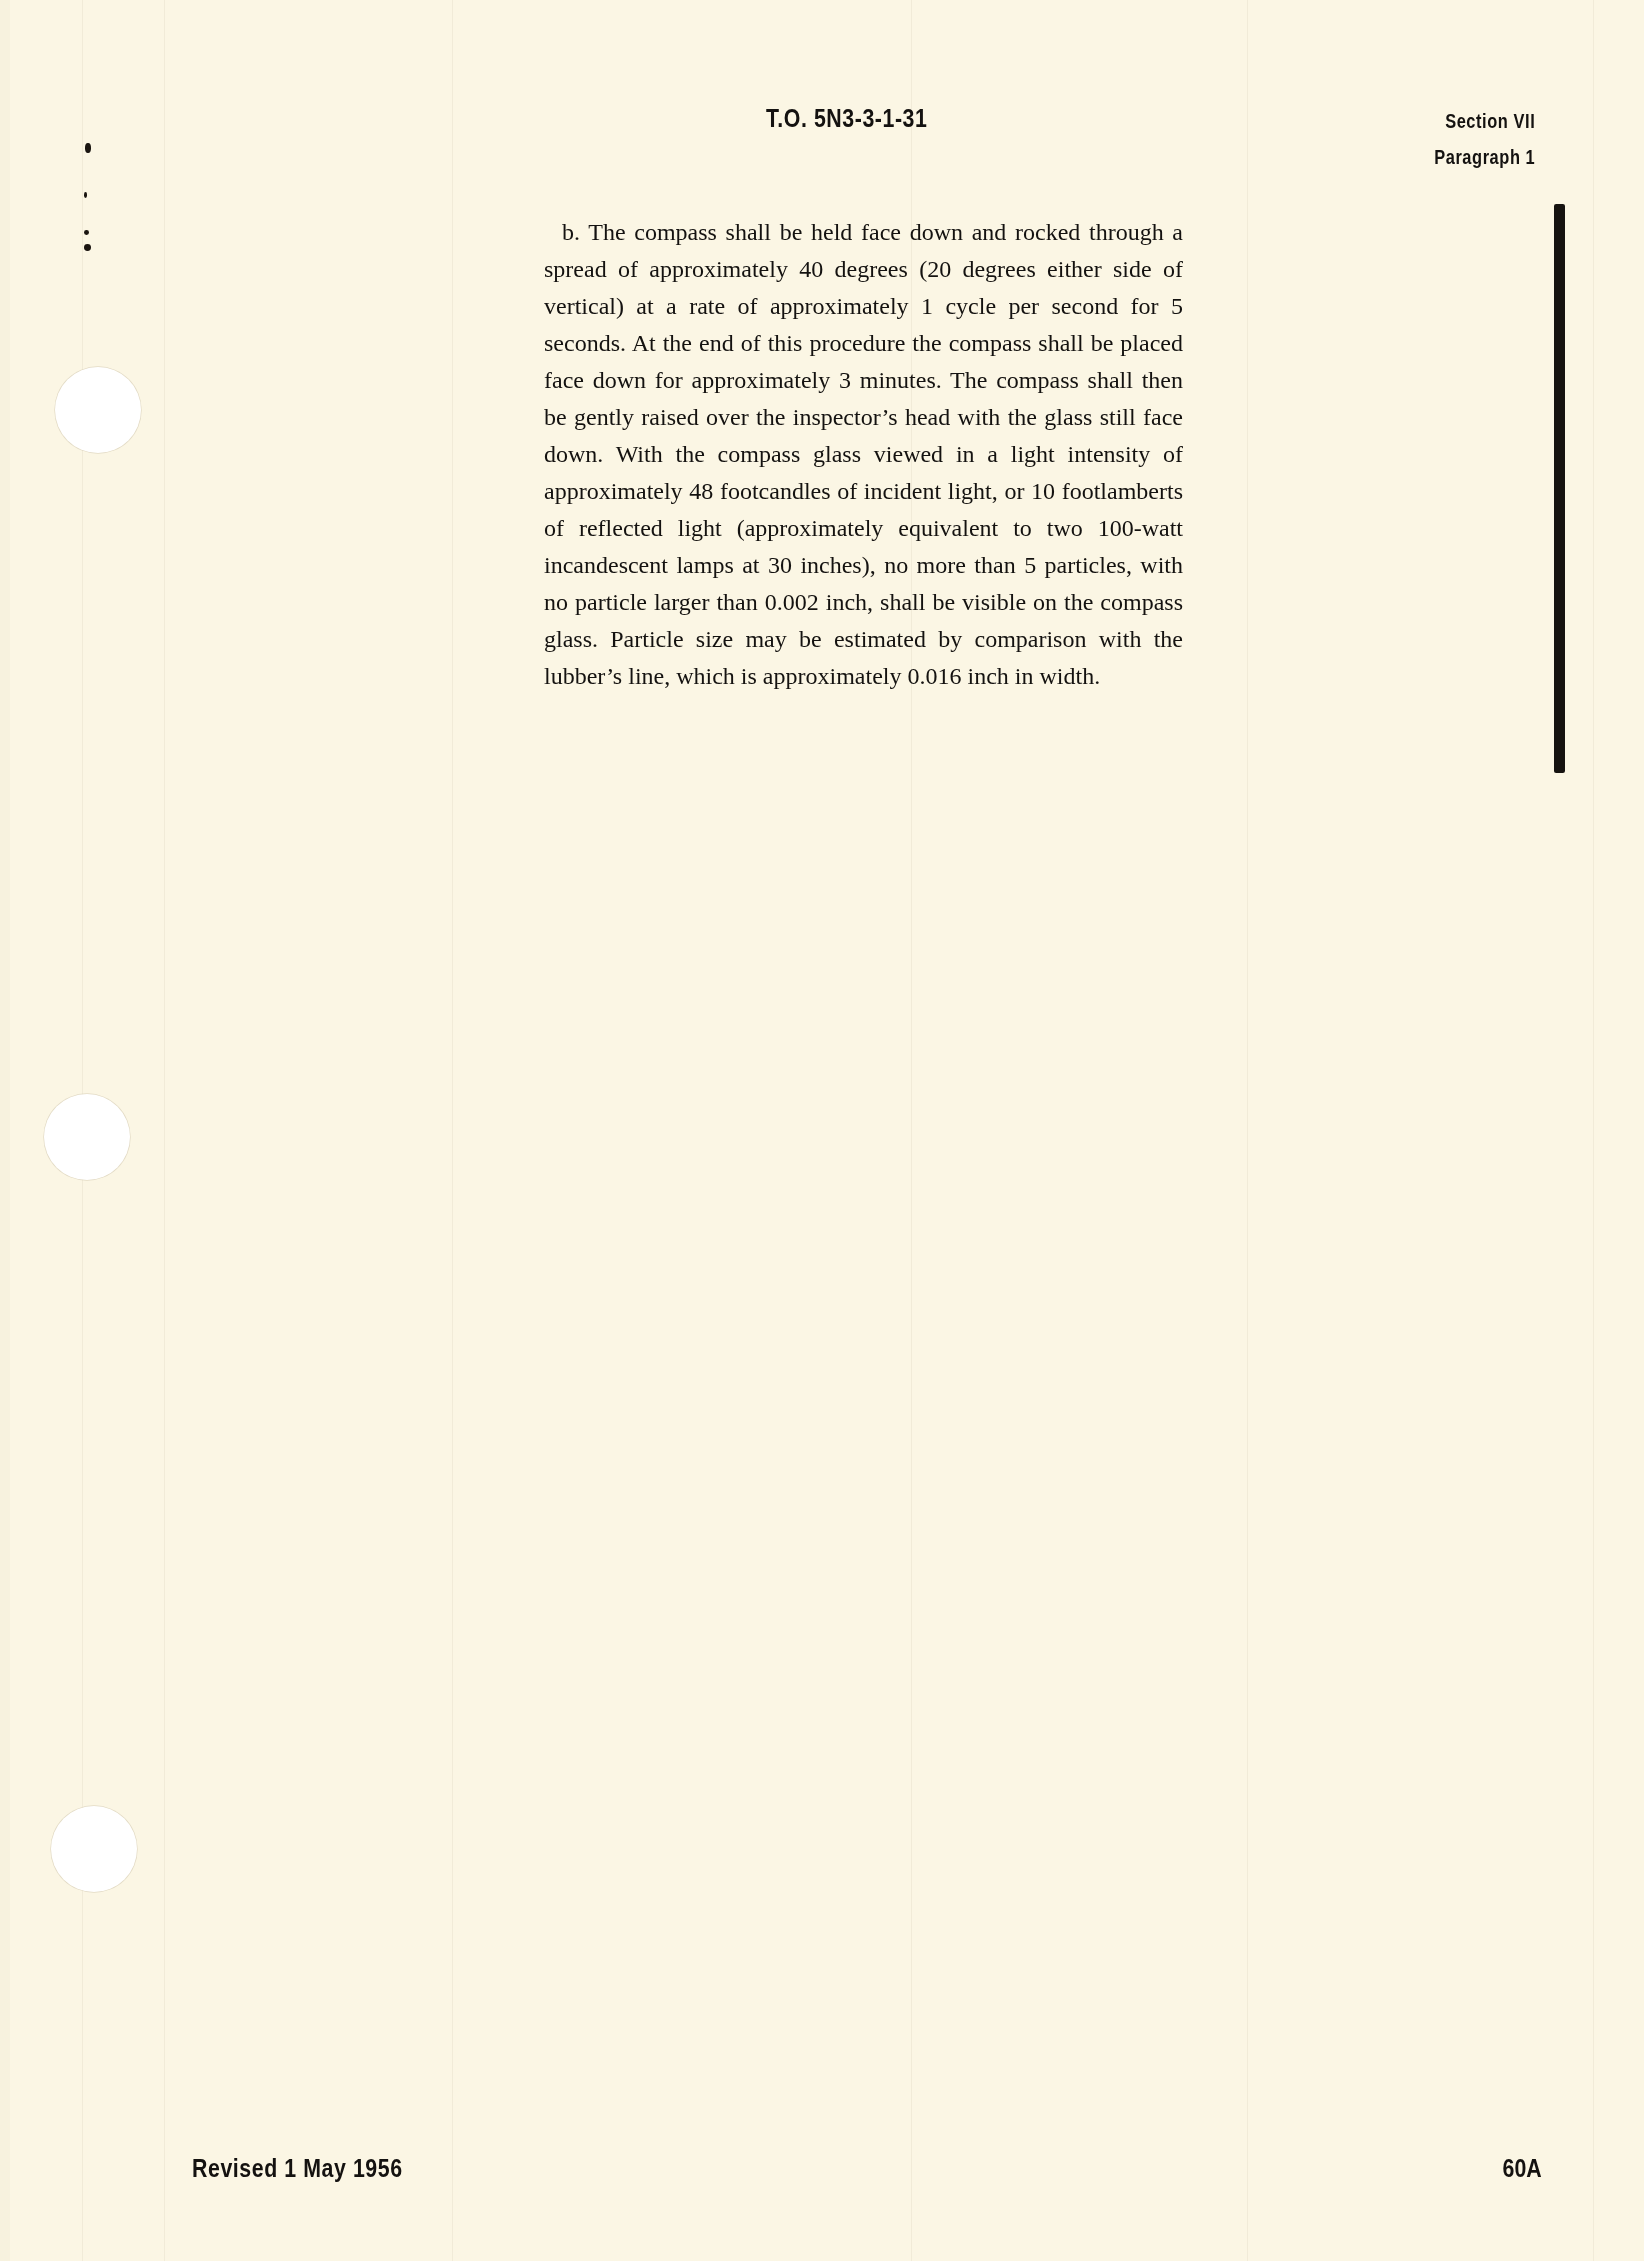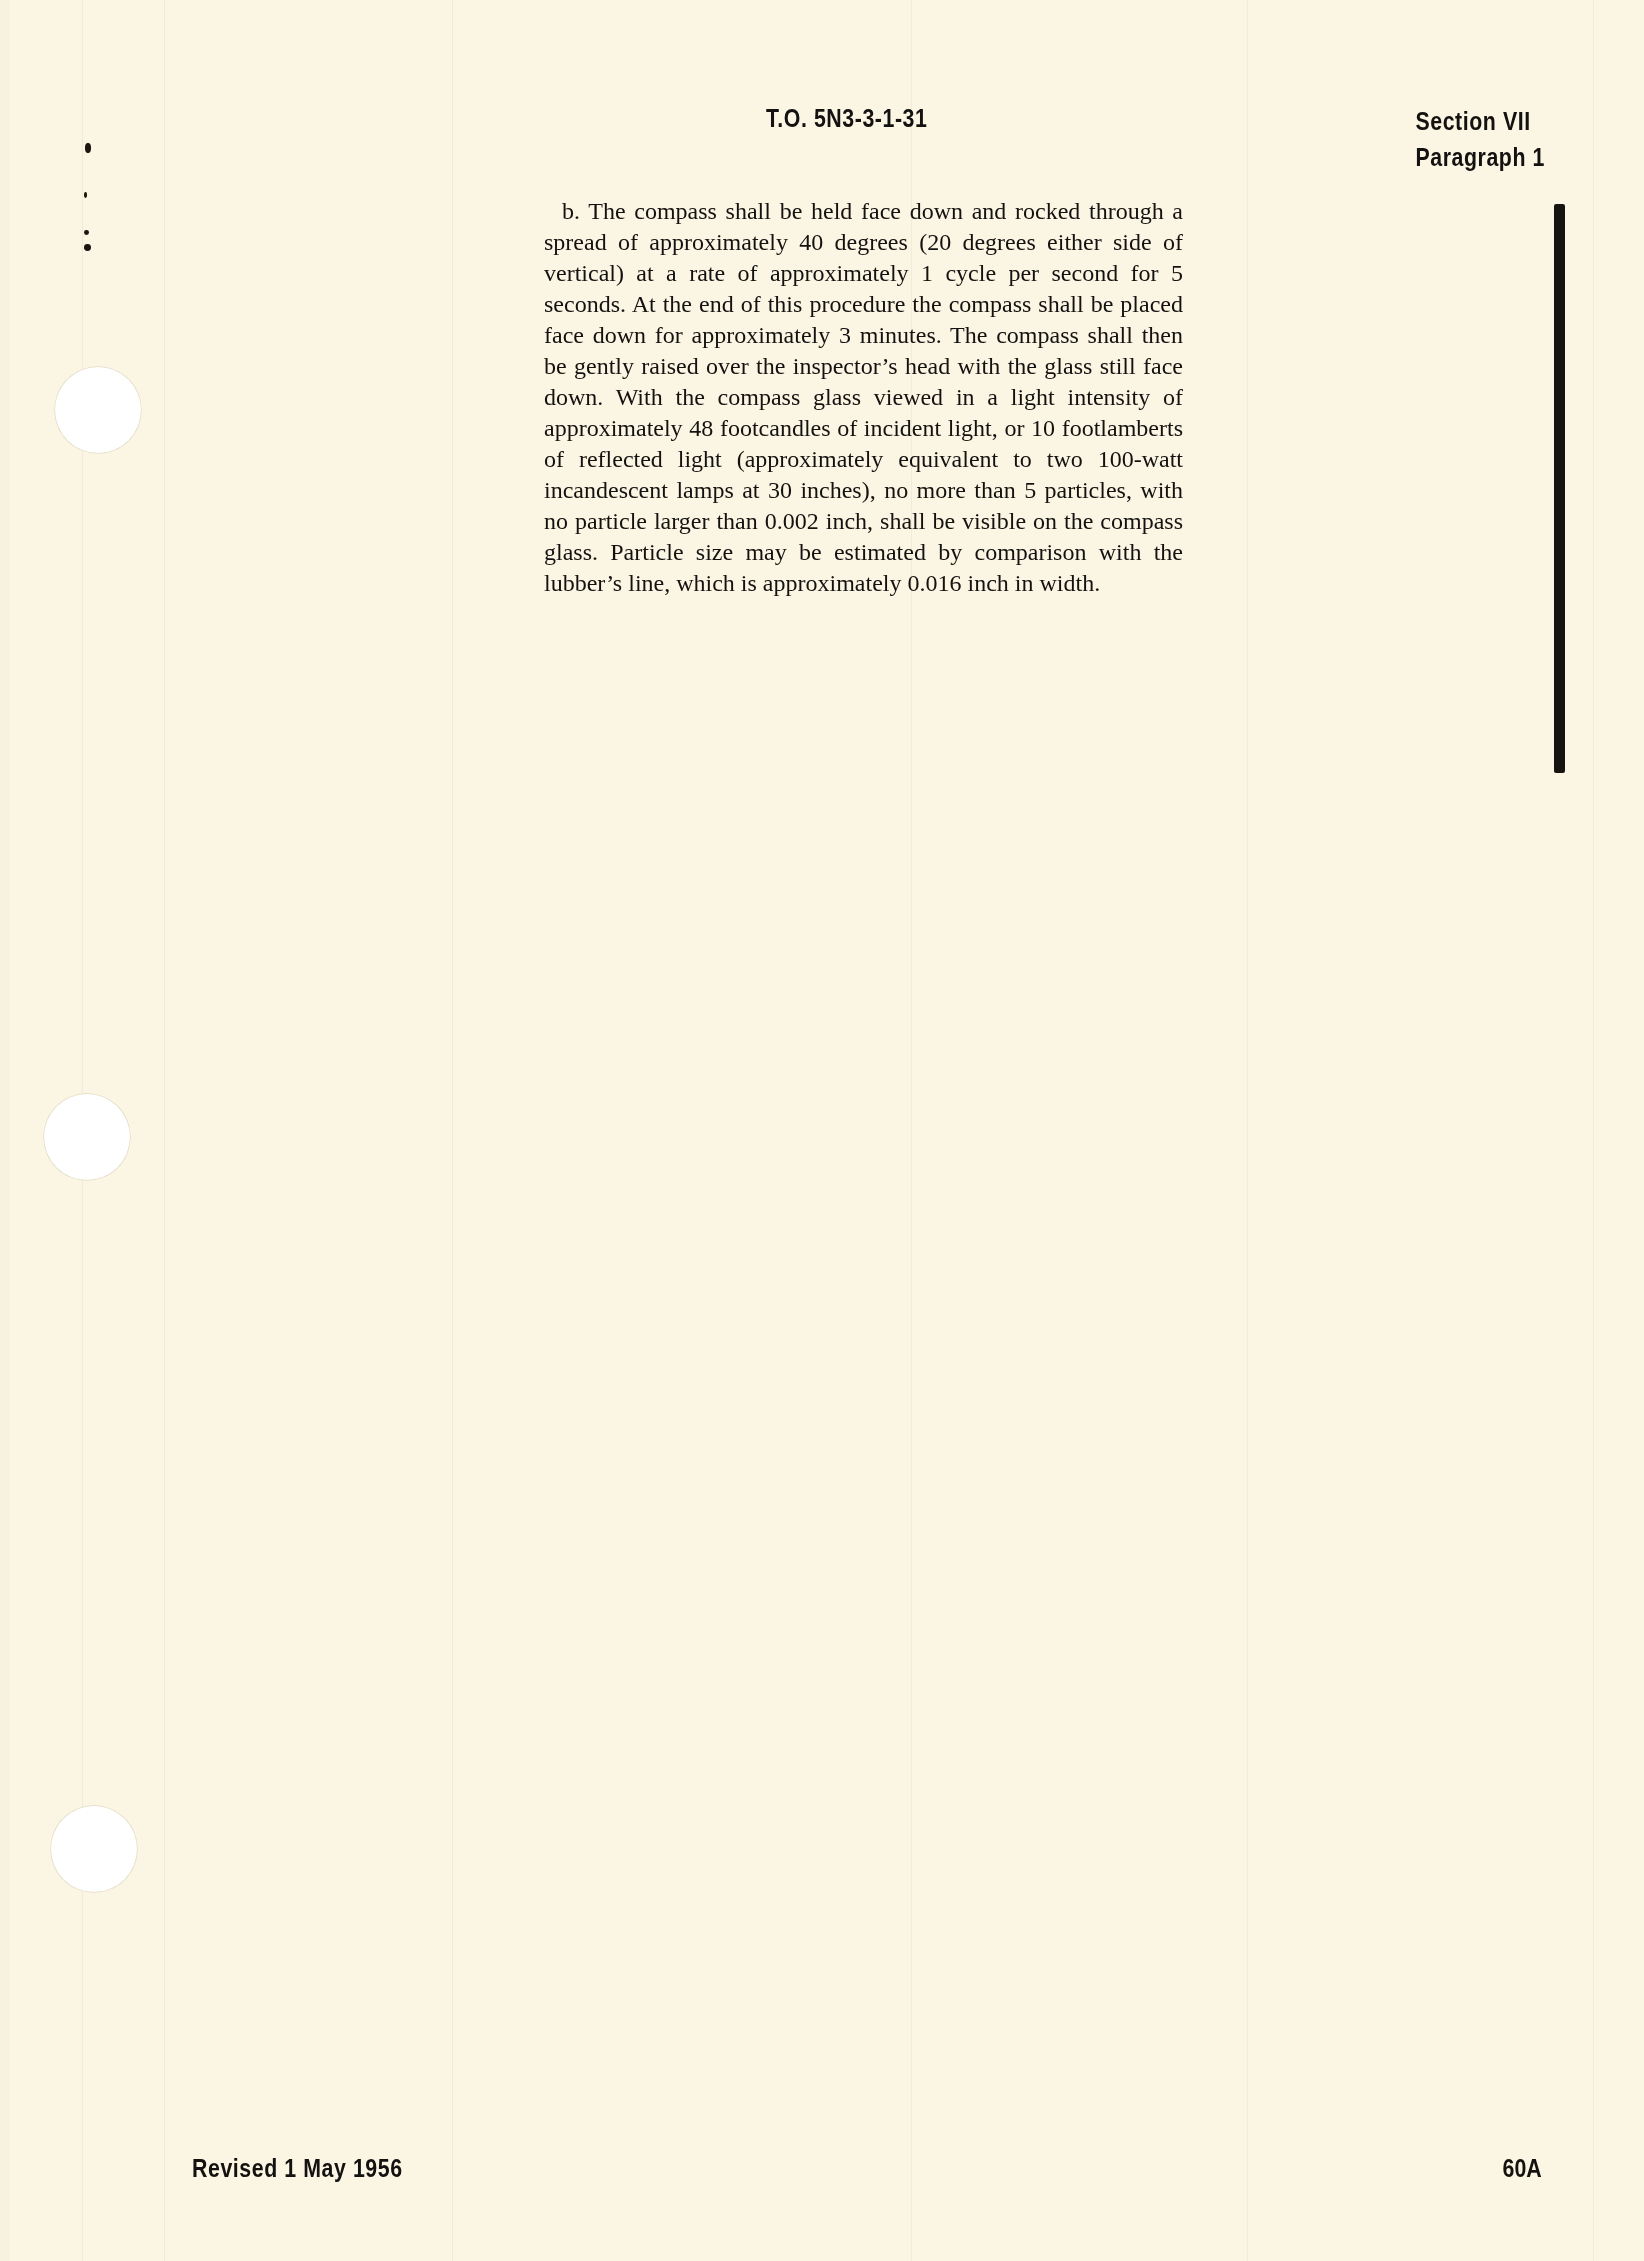--- a/index.html
+++ b/index.html
@@ -55,50 +55,50 @@
       top: 103px;
       font-family: "Liberation Sans", sans-serif;
       font-weight: bold;
       font-size: 26px;
       letter-spacing: 0.7px;
       transform: scaleX(0.82);
       transform-origin: left top;
     }
     .header-right {
       position: absolute;
-      right: 100px;
+      right: 110px;
       top: 103px;
-      text-align: left;
+      text-align: right;
       font-family: "Liberation Sans", sans-serif;
       font-weight: bold;
-      font-size: 26px;
+      font-size: 20px;
       line-height: 36px;
       letter-spacing: 0.7px;
     }
     .header-right div {
       transform: scaleX(0.82);
       transform-origin: right top;
     }
     .change-bar {
       position: absolute;
       left: 1554px;
       top: 204px;
       width: 11px;
       height: 569px;
       background: #161310;
       border-radius: 2.1px;
     }
     .body-text {
       position: absolute;
       left: 544px;
-      top: 196px;
+      top: 214px;
       width: 639px;
       font-family: "Liberation Serif", serif;
       font-size: 24px;
-      line-height: 31px;
+      line-height: 37px;
       text-align: justify;
       text-indent: 18px;
       hyphens: manual;
     }
     .footer-left {
       position: absolute;
       left: 192px;
       top: 2153px;
       font-family: "Liberation Sans", sans-serif;
       font-weight: bold;

